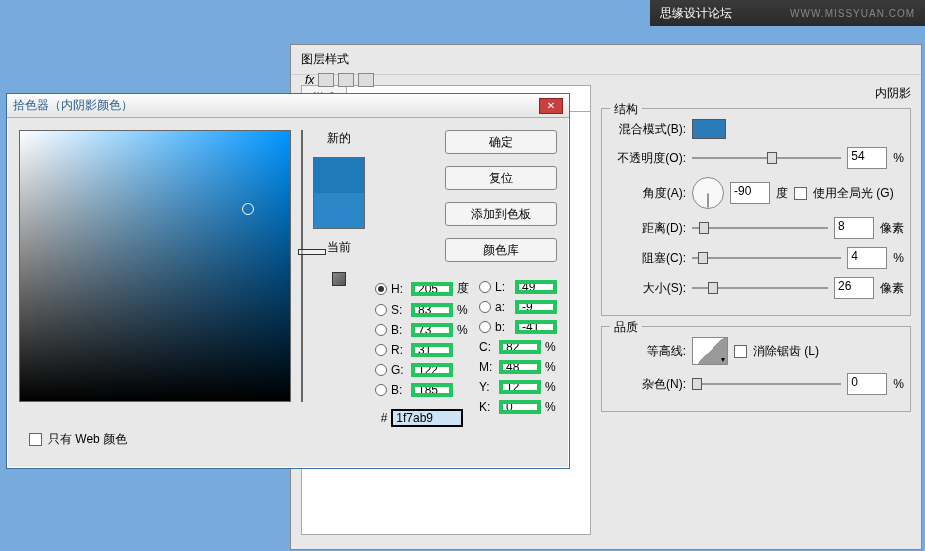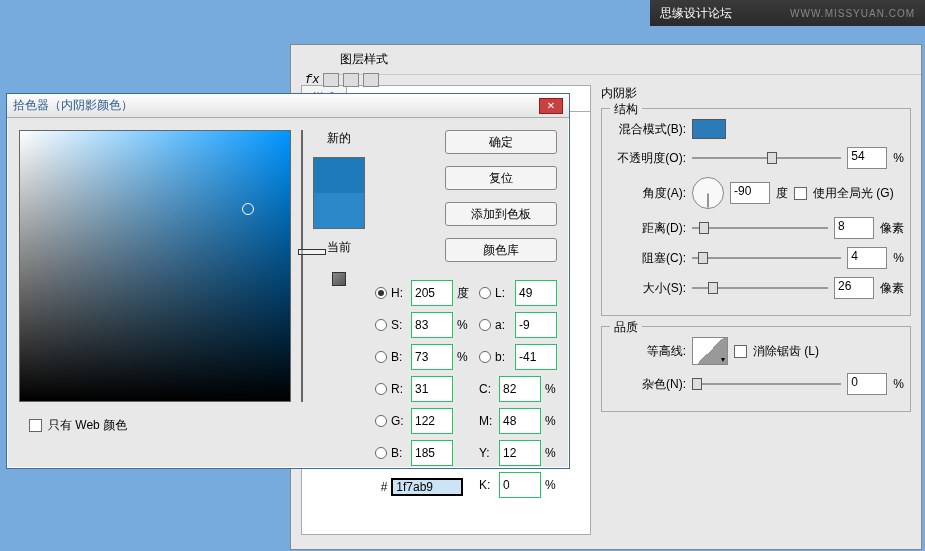--- a/index.html
+++ b/index.html
@@ -1,26 +1,26 @@
 <!DOCTYPE html>
 <html><head>
 <meta charset="utf-8">
 <style>
 * { box-sizing: border-box; margin: 0; padding: 0; font-family: "Microsoft YaHei", SimSun, sans-serif; font-size: 12px; }
 body { background: #77aadd; width: 925px; height: 551px; position: relative; overflow: hidden; }
 .topbar { position: absolute; top: 0; right: 0; width: 275px; height: 26px; background: linear-gradient(#3a3a3a,#2a2a2a); color: #fff; display: flex; align-items: center; padding: 0 10px; justify-content: space-between; }
 .topbar .wm { color: #888; font-size: 10px; letter-spacing: 1px; }
 .layerstyle { position: absolute; left: 290px; top: 44px; width: 632px; height: 506px; background: #e8e8e8; border: 1px solid #888; }
-.ls-title { background: #e8e8e8; padding: 6px 10px; border-bottom: 1px solid #ccc; margin-left: 39px; }
+.ls-title { background: #e8e8e8; padding: 6px 10px; border-bottom: 1px solid #ccc; }
 .ls-body { position: relative; padding: 10px; }
 .ls-left { position: absolute; left: 10px; top: 10px; width: 290px; height: 450px; background: #fff; border: 1px solid #aaa; }
 .ls-tabs { display: flex; border-bottom: 1px solid #aaa; }
 .ls-tab { padding: 4px 10px; background: #f4f4f4; border-right: 1px solid #aaa; }
 .ls-bottom { position: absolute; bottom: 8px; left: 14px; display: flex; gap: 4px; align-items: center; }
-.ls-bottom span { font-style: italic; font-family: Liberation Mono, monospace; }
+.ls-bottom span { font-style: italic; }
 .ls-icon { width: 16px; height: 14px; border: 1px solid #888; background: #ddd; }
 .ls-right { position: absolute; left: 310px; top: 10px; width: 310px; }
 .fieldset { border: 1px solid #aaa; margin-bottom: 10px; padding: 10px 6px 8px; position: relative; }
 .fieldset .legend { position: absolute; top: -8px; left: 8px; background: #e8e8e8; padding: 0 4px; }
 .row { display: flex; align-items: center; margin-bottom: 8px; gap: 6px; }
 .row label { width: 78px; text-align: right; }
 .dropdown { flex: 1; height: 20px; border: 1px solid #888; background: #fff; padding: 1px 4px; position: relative; }
 .dropdown::after { content: "▾"; position: absolute; right: 4px; top: 2px; font-size: 10px; }
 .swatch-inner { width: 34px; height: 20px; background: #2b7bb9; border: 1px solid #555; }
 .slider { flex: 1; height: 16px; position: relative; }
@@ -51,24 +51,24 @@
 .sw-cur { flex: 1; background: #2b87c8; }
 .cube { width: 14px; height: 14px; background: linear-gradient(135deg,#888,#555); border: 1px solid #333; margin-top: 6px; }
 .right-col { flex: 1; display: flex; flex-direction: column; gap: 12px; }
 .btn-wide { width: 112px; height: 24px; background: #f4f4f4; border: 1px solid #888; border-radius: 3px; align-self: flex-end; }
 .numfields { display: flex; gap: 10px; margin-top: 6px; }
 .nf-col { display: flex; flex-direction: column; gap: 6px; }
 .nf-row { display: flex; align-items: center; gap: 4px; }
 .radio { width: 12px; height: 12px; border: 1px solid #666; border-radius: 50%; background: #fff; }
 .radio.on::after { content: ""; display: block; width: 6px; height: 6px; background: #333; border-radius: 50%; margin: 2px; }
 .nf-row .lbl { width: 16px; }
-.nf-row input { width: 42px; height: 26px; border: 1px solid #22c55e; padding: 1px 3px; }
+.nf-row input { width: 42px; height: 14px; border: 4px solid #22c55e; padding: 1px 3px; }
 .hex-row { display: flex; align-items: center; gap: 4px; margin-top: 6px; justify-content: center; }
 .hex-row input { width: 72px; height: 18px; border: 2px solid #000000; background: #cce4f6; padding: 1px 3px; }
-.webonly { position: absolute; left: 22px; bottom: 34px; display: flex; align-items: center; gap: 6px; }
+.webonly { position: absolute; left: 22px; bottom: 20px; display: flex; align-items: center; gap: 6px; }
 </style>
 </head>
 <body>
 
 <div class="topbar">
   <span>思缘设计论坛</span>
   <span class="wm">WWW.MISSYUAN.COM</span>
 </div>
 
 <div class="layerstyle">
@@ -79,21 +79,21 @@
           <div class="ls-tab">样式</div>
         </div>
     </div>
     <div class="ls-bottom">
       <span>fx</span>
       <div class="ls-icon"></div>
       <div class="ls-icon"></div>
       <div class="ls-icon"></div>
     </div>
     <div class="ls-right">
-      <div style="margin-bottom:6px;">内阴影</div>
+      <div style="margin-bottom:6px;text-align:right;">内阴影</div>
       <div class="fieldset">
         <div class="legend">结构</div>
         <div class="row">
           <label>混合模式(B):</label>
           <div class="swatch-inner"></div>
         </div>
         <div class="row">
           <label>不透明度(O):</label>
           <div class="slider">
               <div class="track"></div>

